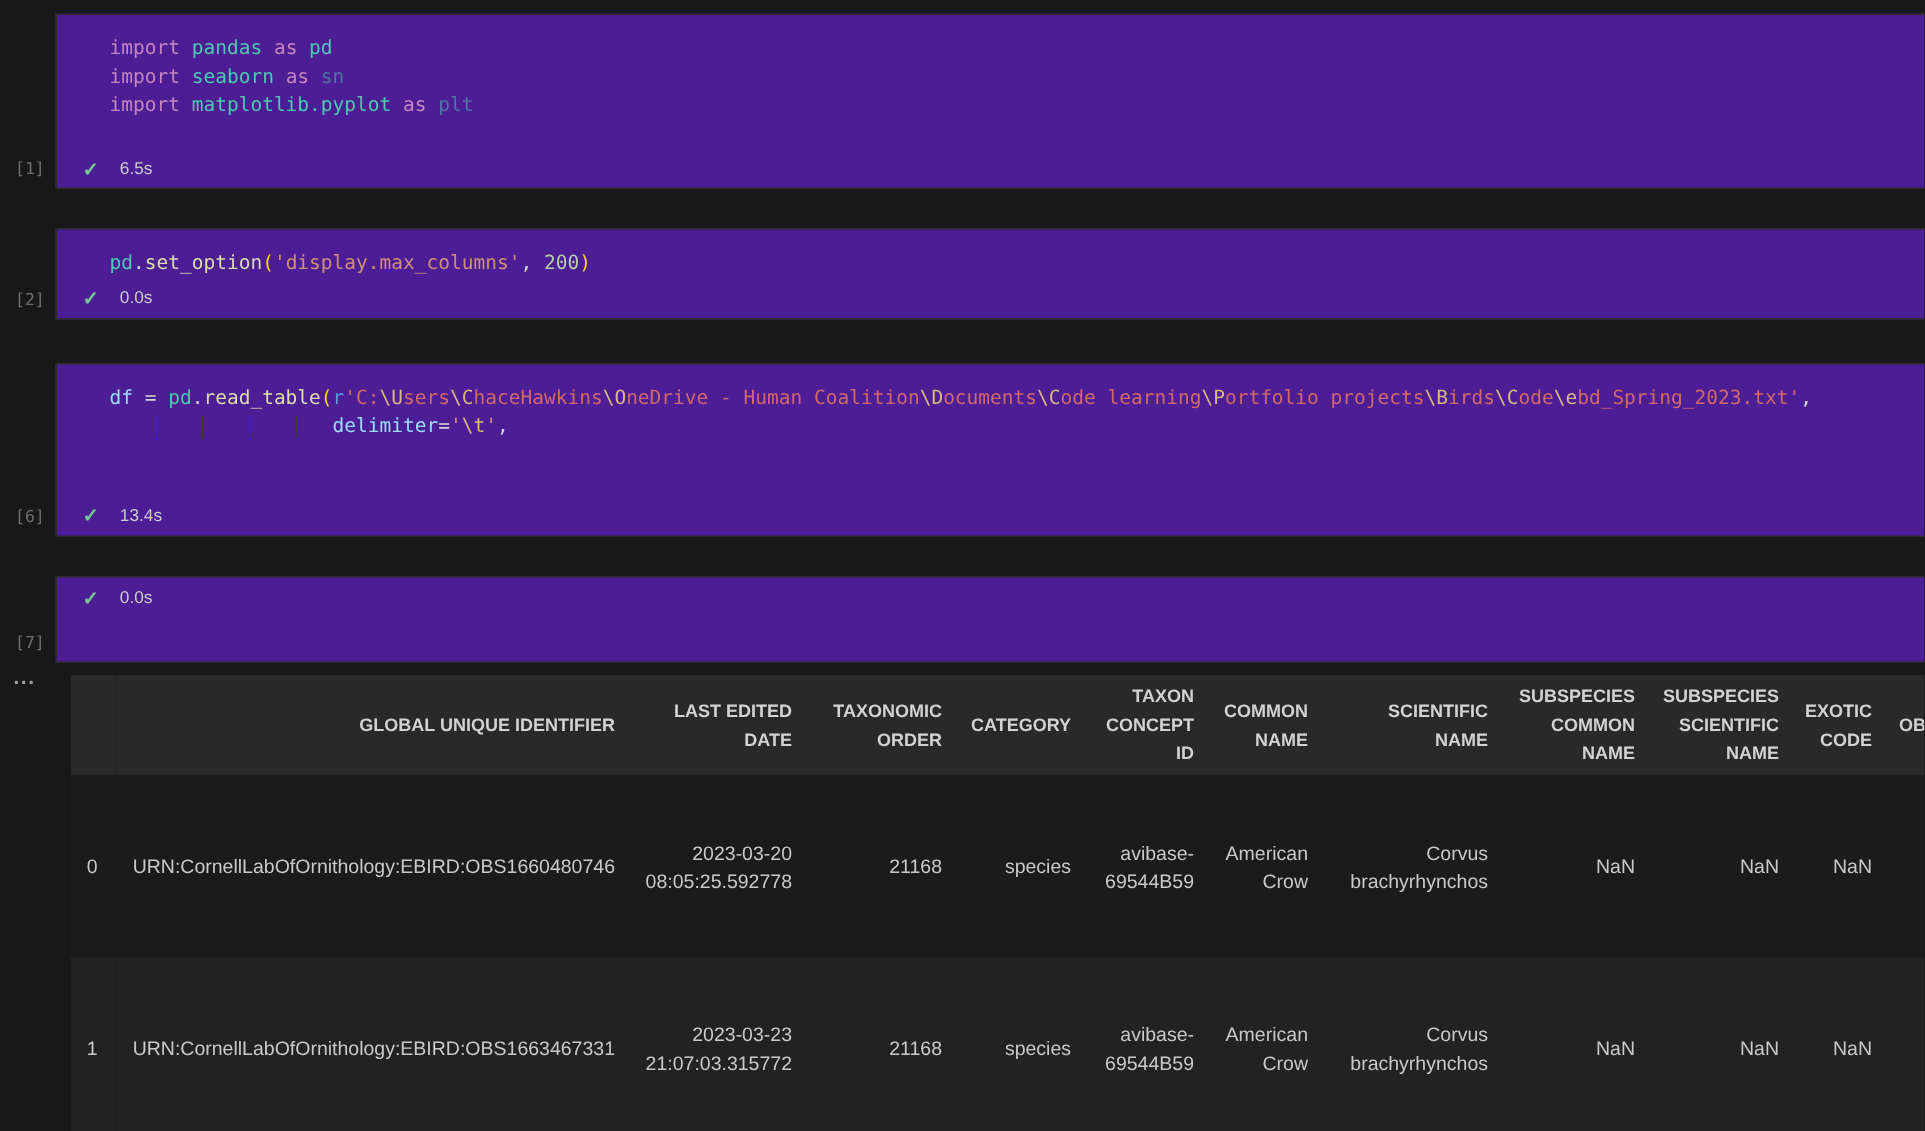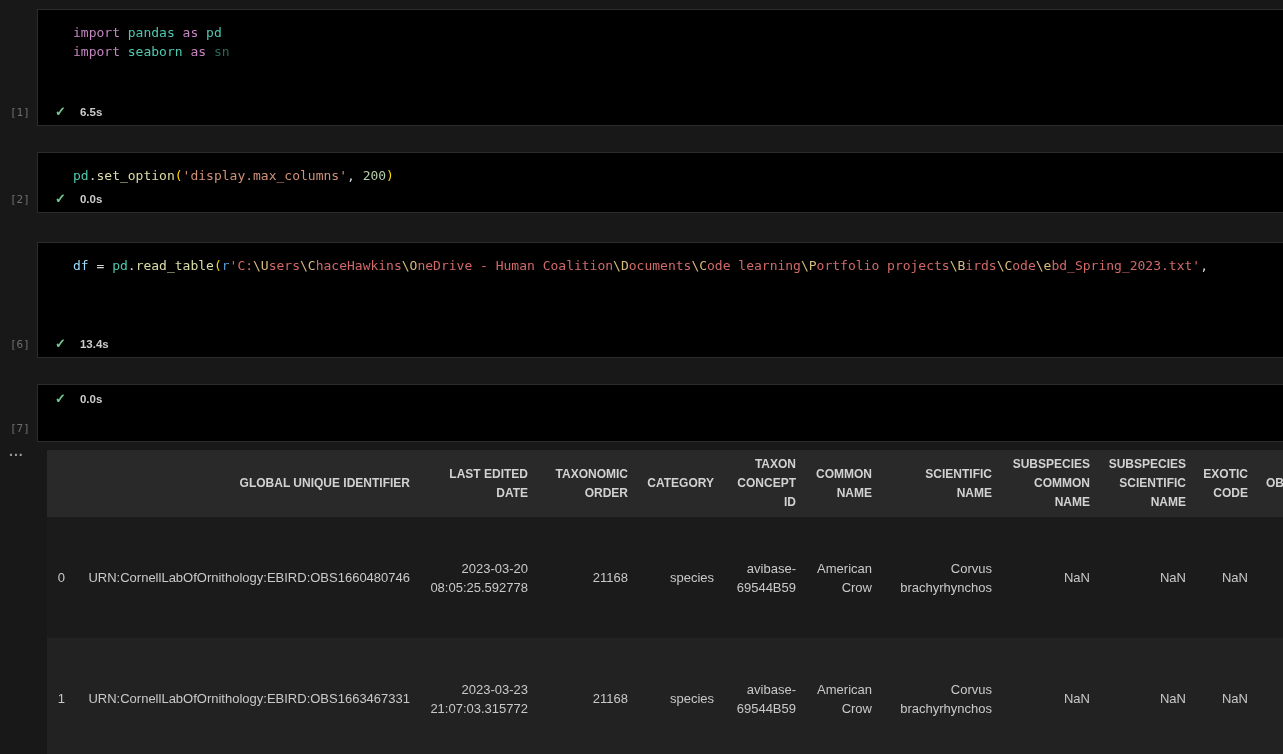--- a/index.html
+++ b/index.html
@@ -9,31 +9,31 @@
     font-family:"Liberation Sans", sans-serif;
   }
   
   .cell { position:absolute; left:0; right:0; }
   .cell:nth-of-type(1) { top:9px;   height:117px; }
   .cell:nth-of-type(2) { top:152px; height:61px;  }
   .cell:nth-of-type(3) { top:242px; height:116px; }
   .cell:nth-of-type(4) { top:384px; height:58px;  }
   .editor {
     position:absolute; left:37px; right:0; top:0; bottom:0;
-    background:#000000; border:1px solid #2c2c2c; border-right:none;
+    background:#4c1d95; border:1px solid #2c2c2c; border-right:none;
     display:flex; flex-direction:column;
   }
   .code { padding:13px 0 0 35px; flex:1 1 auto; }
   .code-line {
     font-family:"DejaVu Sans Mono","Liberation Mono",monospace;
     font-size:13px; line-height:19px; height:19px; white-space:pre; color:#d4d4d4;
   }
   .status-row { height:27px; display:flex; align-items:center; padding-left:17px; flex:0 0 auto; }
   .check { color:#73c991; font-size:13px; font-weight:bold; }
-  .time  { color:#cccccc; font-size:11.5px; margin-left:14px; font-weight:bold; }
+  .time  { color:#cccccc; font-size:11.5px; margin-left:14px; font-weight:normal; }
   .exec-label {
     position:absolute; left:10px; bottom:7px; color:#6e6e6e;
     font-family:"DejaVu Sans Mono","Liberation Mono",monospace; font-size:11px;
   }
   
   .tok-kw{color:#C586C0} .tok-mod{color:#4EC9B0} .tok-moddim{color:#4EC9B0;opacity:.5}
   .tok-fn{color:#DCDCAA} .tok-var{color:#9CDCFE} .tok-str{color:#CE9178}
   .tok-rstr{color:#D16969} .tok-esc{color:#D7BA7D} .tok-num{color:#B5CEA8}
   .tok-pl{color:#D4D4D4} .tok-br{color:#FFD700} .tok-kb{color:#569CD6}
   .tok-ind{
@@ -64,20 +64,21 @@
 </head>
 <body>
 
 <div id="cells">
     <div class="cell">
       <span class="exec-label">[1]</span>
       <div class="editor">
         <div class="code">
           <div class="code-line"><span class="tok-kw">import </span><span class="tok-mod">pandas</span><span class="tok-kw"> as </span><span class="tok-mod">pd</span></div>
           <div class="code-line"><span class="tok-kw">import </span><span class="tok-mod">seaborn</span><span class="tok-kw"> as </span><span class="tok-moddim">sn</span></div>
+          <div class="code-line"><span class="tok-kw">import </span><span class="tok-mod">matplotlib.pyplot</span><span class="tok-kw"> as </span><span class="tok-moddim">plt</span></div>
           <div class="code-line"></div>
         </div>
         <div class="status-row">
           <span class="check">✓</span>
           <span class="time">6.5s</span>
         </div>
       </div>
     </div>
     <div class="cell">
       <span class="exec-label">[2]</span>
@@ -89,20 +90,21 @@
           <span class="check">✓</span>
           <span class="time">0.0s</span>
         </div>
       </div>
     </div>
     <div class="cell">
       <span class="exec-label">[6]</span>
       <div class="editor">
         <div class="code">
           <div class="code-line"><span class="tok-var">df</span><span class="tok-pl"> = </span><span class="tok-mod">pd</span><span class="tok-pl">.</span><span class="tok-fn">read_table</span><span class="tok-br">(</span><span class="tok-kb">r</span><span class="tok-rstr">'C:</span><span class="tok-esc">\U</span><span class="tok-rstr">sers</span><span class="tok-esc">\C</span><span class="tok-rstr">haceHawkins</span><span class="tok-esc">\O</span><span class="tok-rstr">neDrive - Human Coalition</span><span class="tok-esc">\D</span><span class="tok-rstr">ocuments</span><span class="tok-esc">\C</span><span class="tok-rstr">ode learning</span><span class="tok-esc">\P</span><span class="tok-rstr">ortfolio projects</span><span class="tok-esc">\B</span><span class="tok-rstr">irds</span><span class="tok-esc">\C</span><span class="tok-rstr">ode</span><span class="tok-esc">\e</span><span class="tok-rstr">bd_Spring_2023.txt'</span><span class="tok-pl">,</span></div>
+          <div class="code-line"><span class="tok-ind">                   </span><span class="tok-var">delimiter</span><span class="tok-pl">=</span><span class="tok-str">'</span><span class="tok-esc">\t</span><span class="tok-str">'</span><span class="tok-pl">,</span></div>
         </div>
         <div class="status-row">
           <span class="check">✓</span>
           <span class="time">13.4s</span>
         </div>
       </div>
     </div>
     <div class="cell">
       <span class="exec-label">[7]</span>
       <div class="editor">

